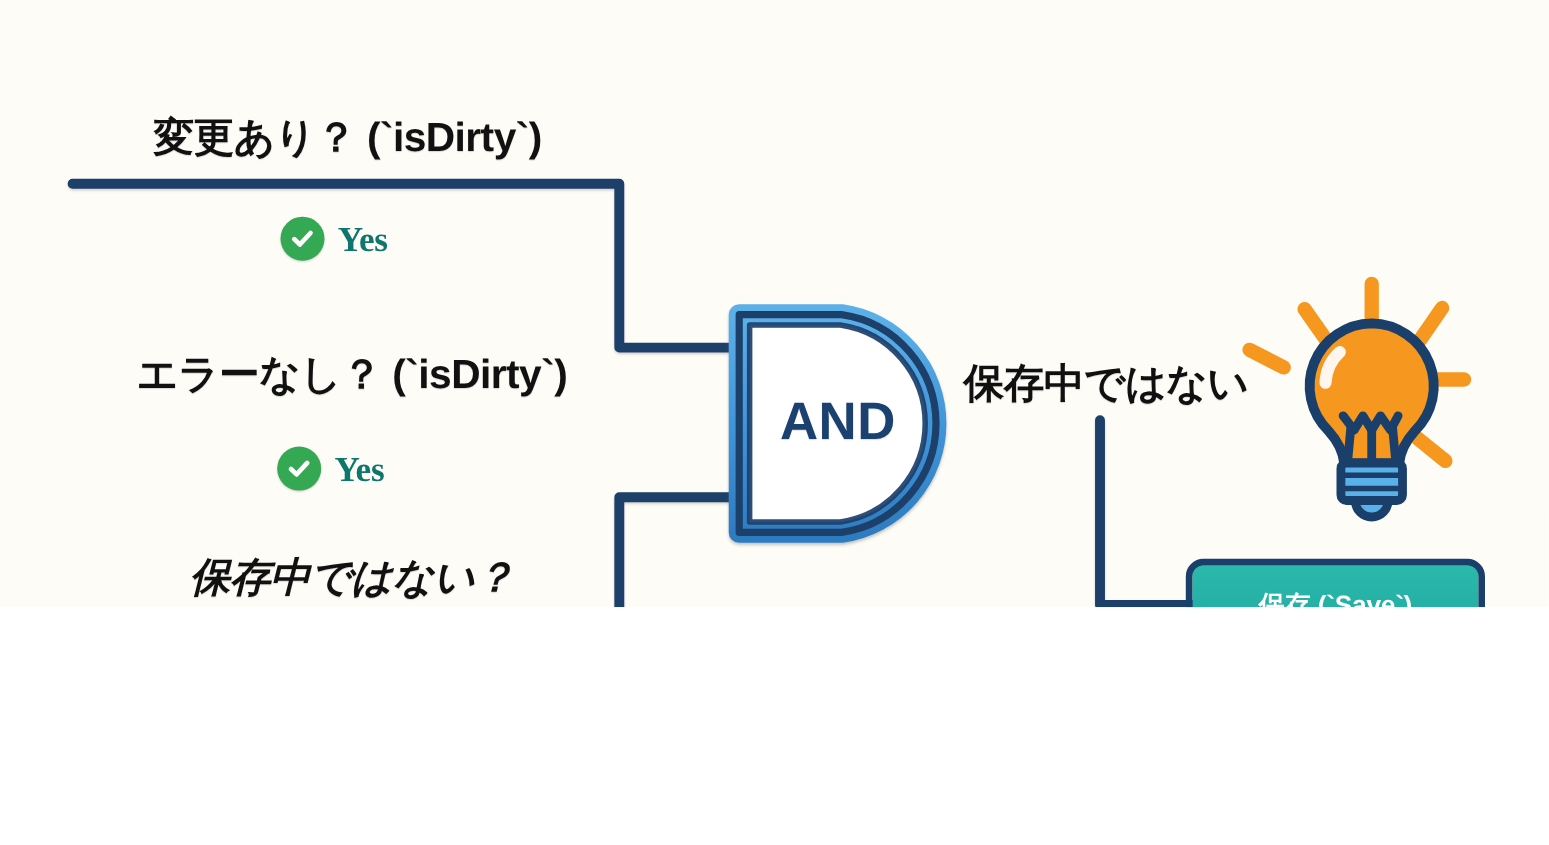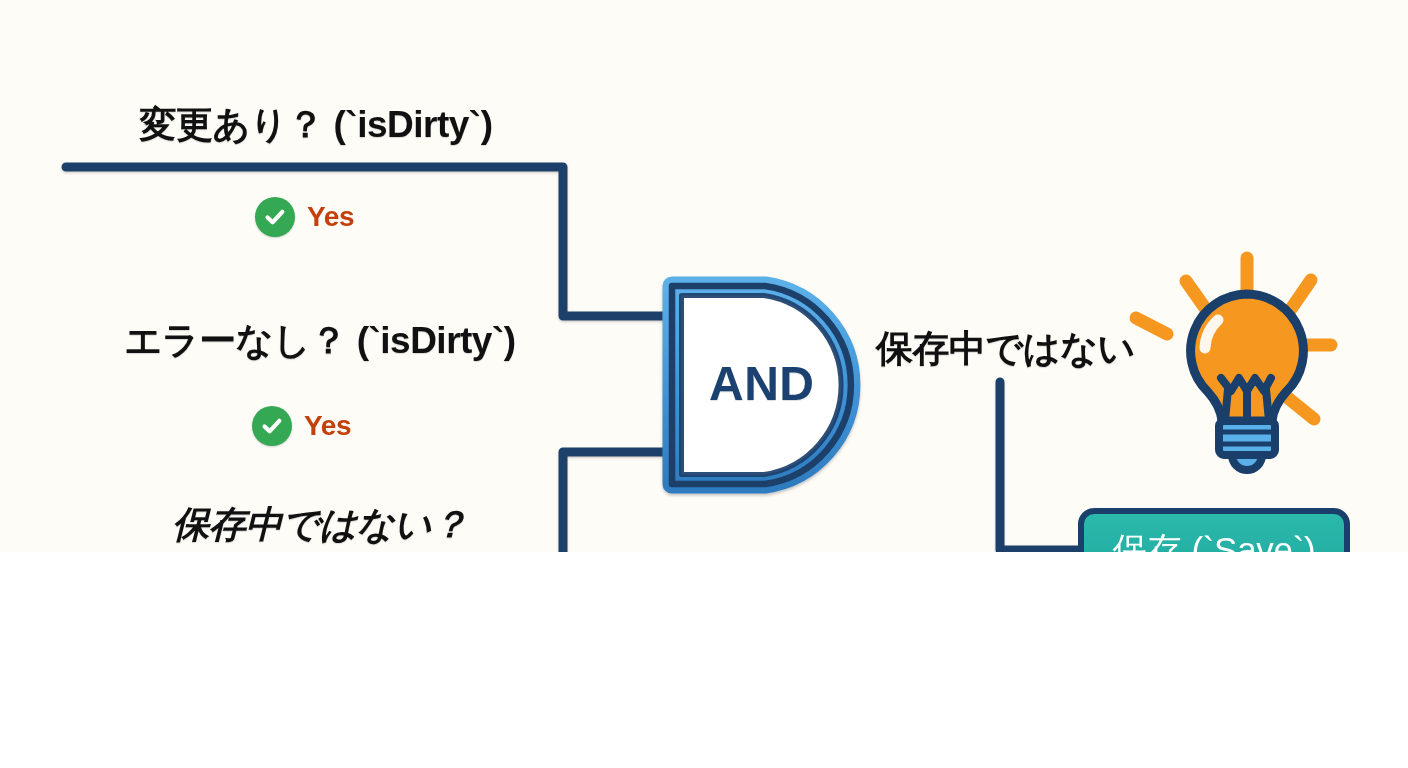--- a/index.html
+++ b/index.html
@@ -42,24 +42,25 @@
     width: 40px;
     height: 40px;
     border-radius: 50%;
     background: #34a853;
     display: flex;
     align-items: center;
     justify-content: center;
     box-shadow: 0 1px 2px rgba(0,0,0,0.18);
   }
   .yes-text {
-    color: #c2410c;
-    font-weight: bold;
-    font-size: 28px;
+    color: #0f766e;
+    font-weight: bold;
+    font-size: 32px;
     letter-spacing: -0.3px;
+    font-family: Liberation Serif, serif;
   }
   .gate-label {
     position: absolute;
     color: #1b4170;
     font-weight: bold;
     font-size: 48px;
     letter-spacing: 0.5px;
     text-shadow: 0 1px 1px rgba(140,140,140,0.3);
   }
   .out-label {
@@ -81,22 +82,22 @@
     background: linear-gradient(180deg, #2bb9ac 0%, #1fa89d 100%);
     border: 6px solid #1b3f6b;
     box-sizing: border-box;
     display: flex;
     align-items: center;
     justify-content: center;
     box-shadow: 0 7px 0 -1px #1b3f6b, 0 9px 2px -2px rgba(0,0,0,0.22);
   }
   .save-btn-text {
     color: #ffffff;
-    font-weight: normal;
-    font-size: 35px;
+    font-weight: bold;
+    font-size: 24px;
     letter-spacing: -0.3px;
     white-space: nowrap;
   }
 </style>
 </head>
 <body>
 
 <div id="canvas">
 
   <svg id="wires" viewBox="0 0 1408 768" xmlns="http://www.w3.org/2000/svg">

